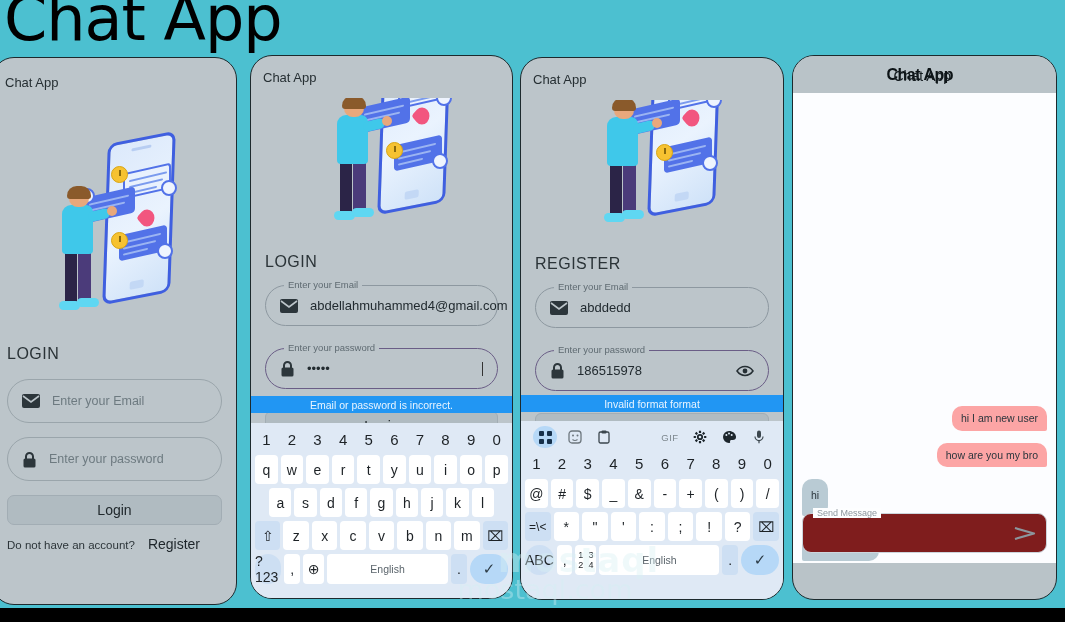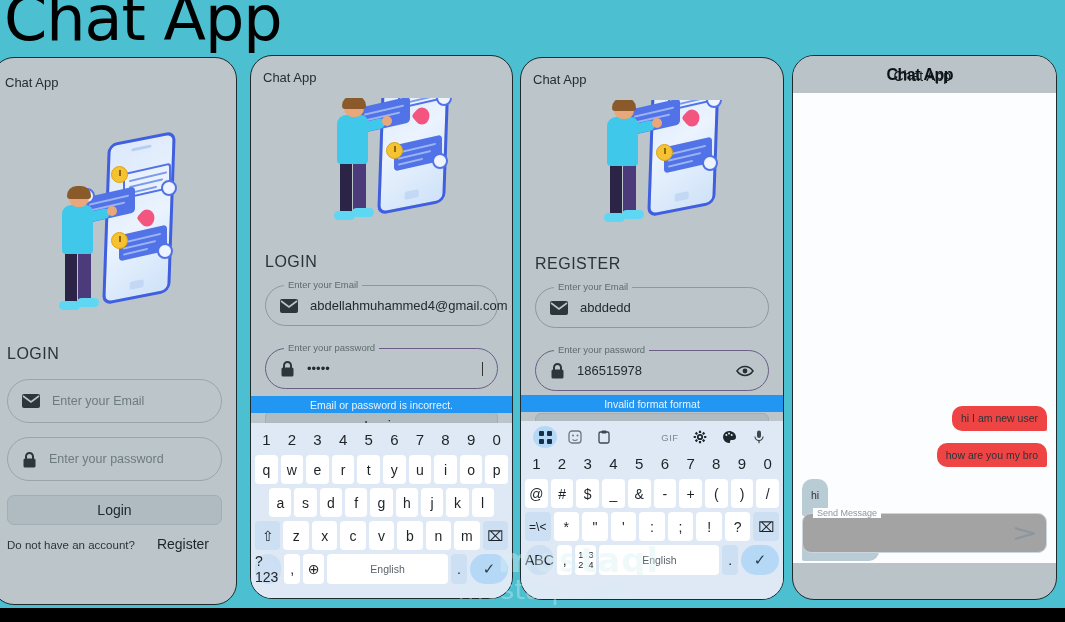--- a/index.html
+++ b/index.html
@@ -249,21 +249,21 @@
     border: 1px solid #a2adb4;
     border-radius: 6px;
     display: flex; align-items: center; justify-content: center;
     color: #20282c;
     font-size: 14px;
   }
   #phone-1 .btn-primary { height: 30px; border-radius: 7px; }
 
   .signup-row {
     margin-top: 11px;
-    display: flex; align-items: baseline; gap: 22px;
+    display: flex; align-items: baseline; gap: 13px;
     font-size: 11.5px;
     color: #2c3539;
   }
   .signup-row .link { font-size: 14px; color: #1d252a; }
 
   
   .snackbar {
     position: absolute;
     left: 0; width: 100%;
     height: 17px;
@@ -363,38 +363,38 @@
   .bub {
     max-width: 76%;
     padding: 6px 9px;
     font-size: 10.5px;
     color: #2a353c;
     margin-bottom: 12px;
     line-height: 1.2;
   }
   .bub.out {
     align-self: flex-end;
-    background: #ef4444;
+    background: #fca5a5;
     border-radius: 10px 10px 2px 10px;
   }
   .bub.in {
     align-self: flex-start;
     background: #b9cbd4;
     border-radius: 10px 10px 10px 2px;
   }
   .bub.in.tall { padding: 10px 9px 14px; text-align: right; }
   #msg-row {
     position: absolute;
     left: 9px; bottom: 10px;
     width: 245px; height: 40px;
     border: 1px solid #ccd5dc;
     border-radius: 9px;
     display: flex; align-items: center;
     padding: 0 10px;
-    background: #a3a3a3;
+    background: #7f1d1d;
   }
   #msg-row .flabel {
     position: absolute; left: 10px; top: -6px;
     background: #fdfeff; padding: 0 4px;
     font-size: 9px; color: #8d979e;
   }
   #msg-row .msg-input { flex: 1; font-size: 11px; color: #39444b; }
   #msg-row .send { display: flex; }
 </style>
 </head>

